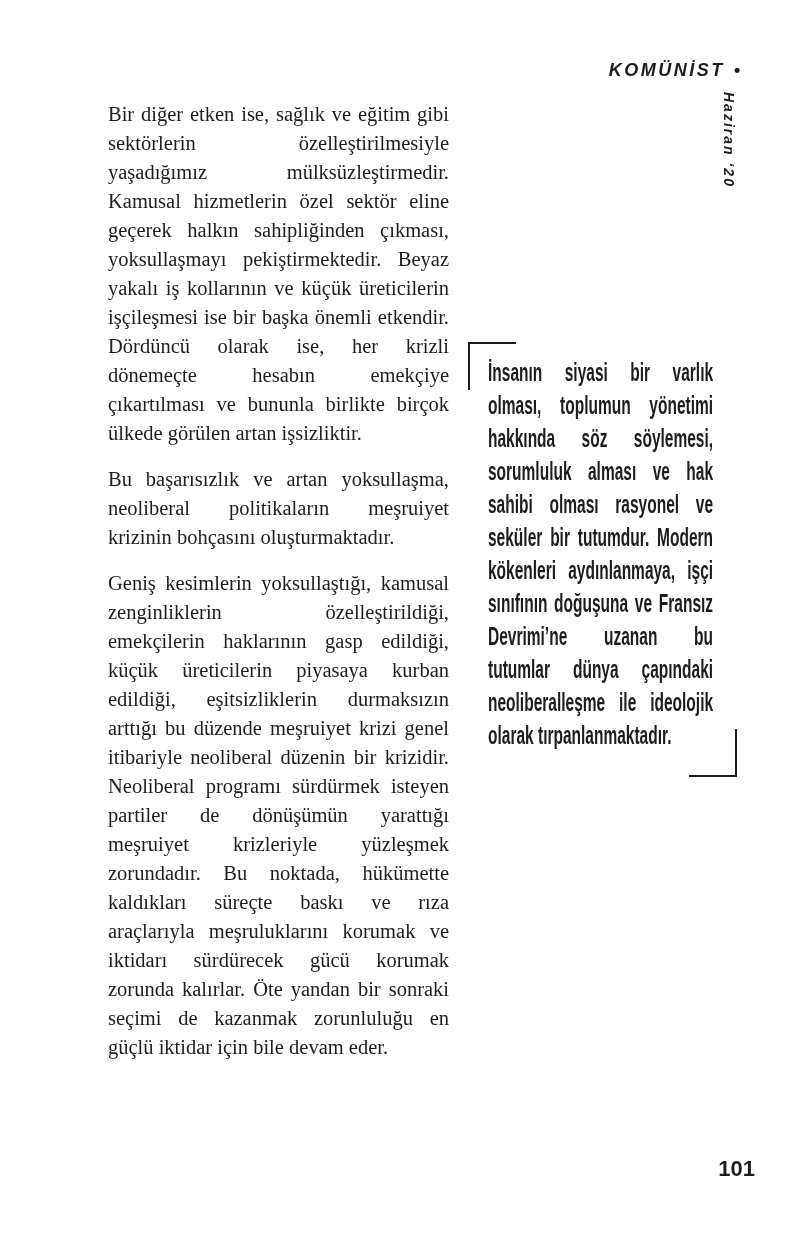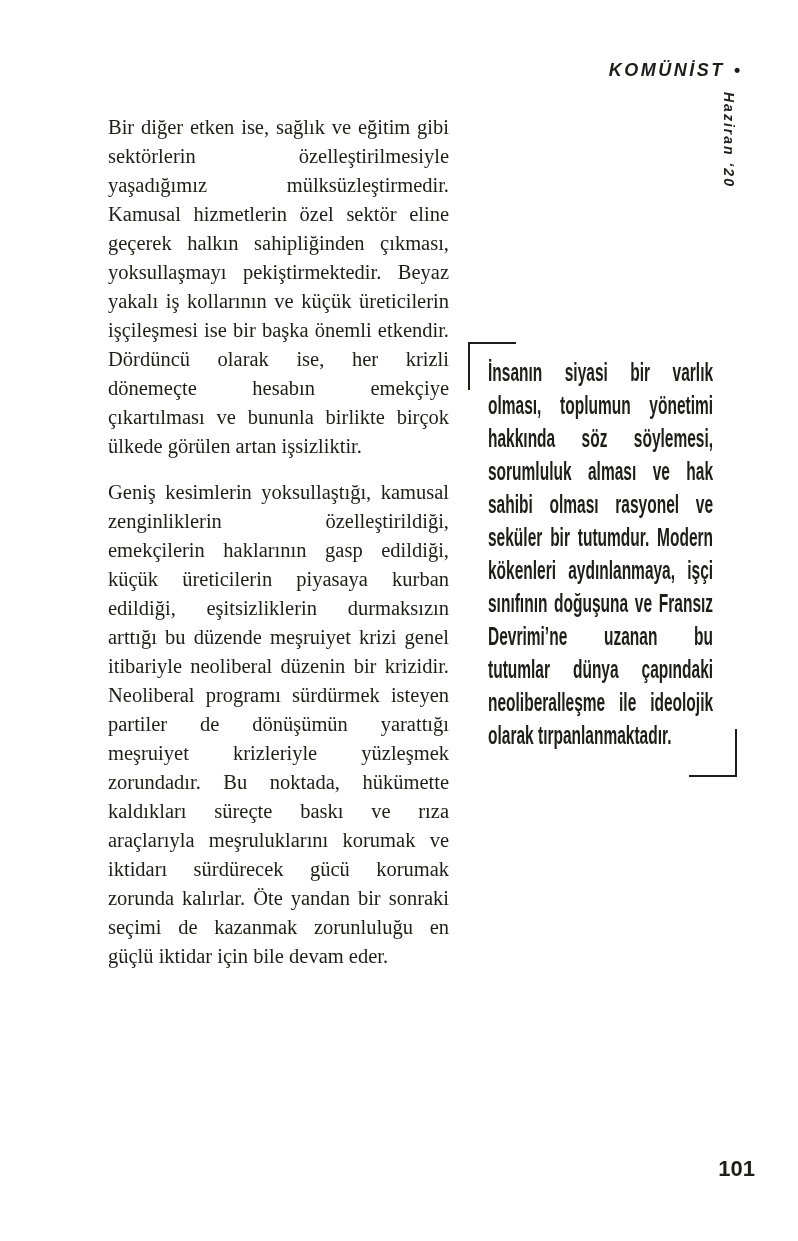--- a/index.html
+++ b/index.html
@@ -55,21 +55,21 @@
     left: 108px;
     top: 100px;
     width: 341px;
     font-family: "Liberation Serif", serif;
     font-size: 20.5px;
     line-height: 29px;
     text-align: justify;
     color: #1d1d1b;
   }
   .body-col p {
-    margin: 13px 0 17px 0;
+    margin: 0 0 17px 0;
   }
 
   
   .pullquote-text {
     position: absolute;
     left: 488px;
     top: 356px;
     width: 363px;
     transform: scaleX(0.62);
     transform-origin: 0 0;
@@ -116,20 +116,21 @@
 <div class="page">
 
   <div class="journal">
     <span>KOMÜNİST</span><span class="bullet">•</span>
   </div>
 
   <div class="issue">Haziran ‘20</div>
 
   <main class="body-col">
     <p>Bir diğer etken ise, sağlık ve eğitim gibi sektörlerin özelleştirilmesiyle yaşadığımız mülksüzleştirmedir. Kamusal hizmetlerin özel sektör eline geçerek halkın sahipliğinden çıkması, yoksullaşmayı pekiştirmektedir. Beyaz yakalı iş kollarının ve küçük üreticilerin işçileşmesi ise bir başka önemli etkendir. Dördüncü olarak ise, her krizli dönemeçte hesabın emekçiye çıkartılması ve bununla birlikte birçok ülkede görülen artan işsizliktir.</p>
+    <p>Bu başarısızlık ve artan yoksullaşma, neoliberal politikaların meşruiyet krizinin bohçasını oluşturmaktadır.</p>
     <p>Geniş kesimlerin yoksullaştığı, kamusal zenginliklerin özelleştirildiği, emekçilerin haklarının gasp edildiği, küçük üreticilerin piyasaya kurban edildiği, eşitsizliklerin durmaksızın arttığı bu düzende meşruiyet krizi genel itibariyle neoliberal düzenin bir krizidir. Neoliberal programı sürdürmek isteyen partiler de dönüşümün yarattığı meşruiyet krizleriyle yüzleşmek zorundadır. Bu noktada, hükümette kaldıkları süreçte baskı ve rıza araçlarıyla meşruluklarını korumak ve iktidarı sürdürecek gücü korumak zorunda kalırlar. Öte yandan bir sonraki seçimi de kazanmak zorunluluğu en güçlü iktidar için bile devam eder.</p>
   </main>
 
   <div class="bracket open"></div>
 
   <aside class="pullquote-text">İnsanın siyasi bir varlık olması, toplumun yönetimi hakkında söz söylemesi, sorumluluk alması ve hak sahibi olması rasyonel ve seküler bir tutumdur. Modern kökenleri aydınlanmaya, işçi sınıfının doğuşuna ve Fransız Devrimi’ne uzanan bu tutumlar dünya çapındaki neoliberalleşme ile ideolojik olarak tırpanlanmaktadır.</aside>
 
   <div class="bracket close"></div>
 
   <div class="pagenum">101</div>

